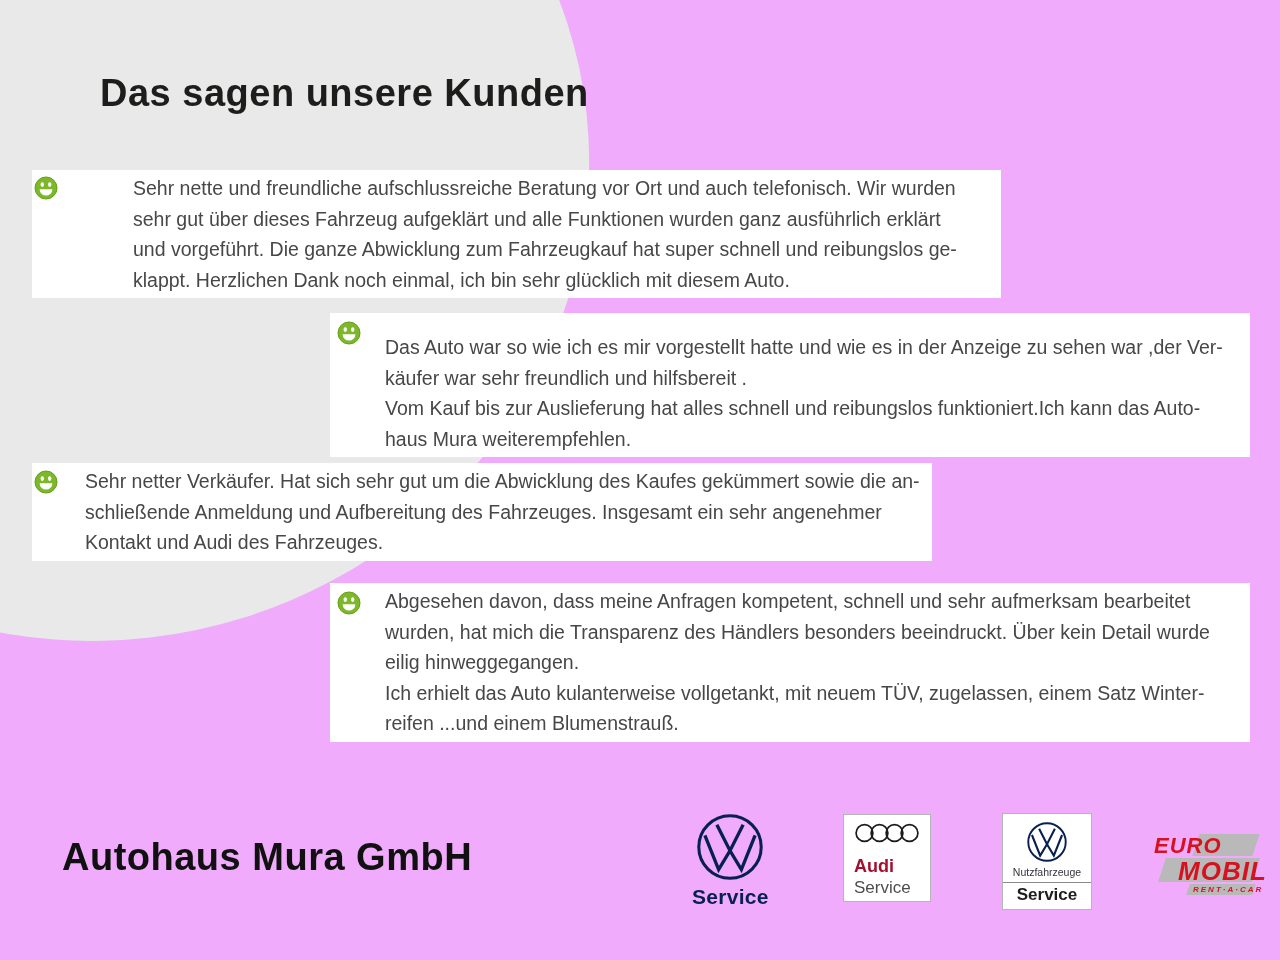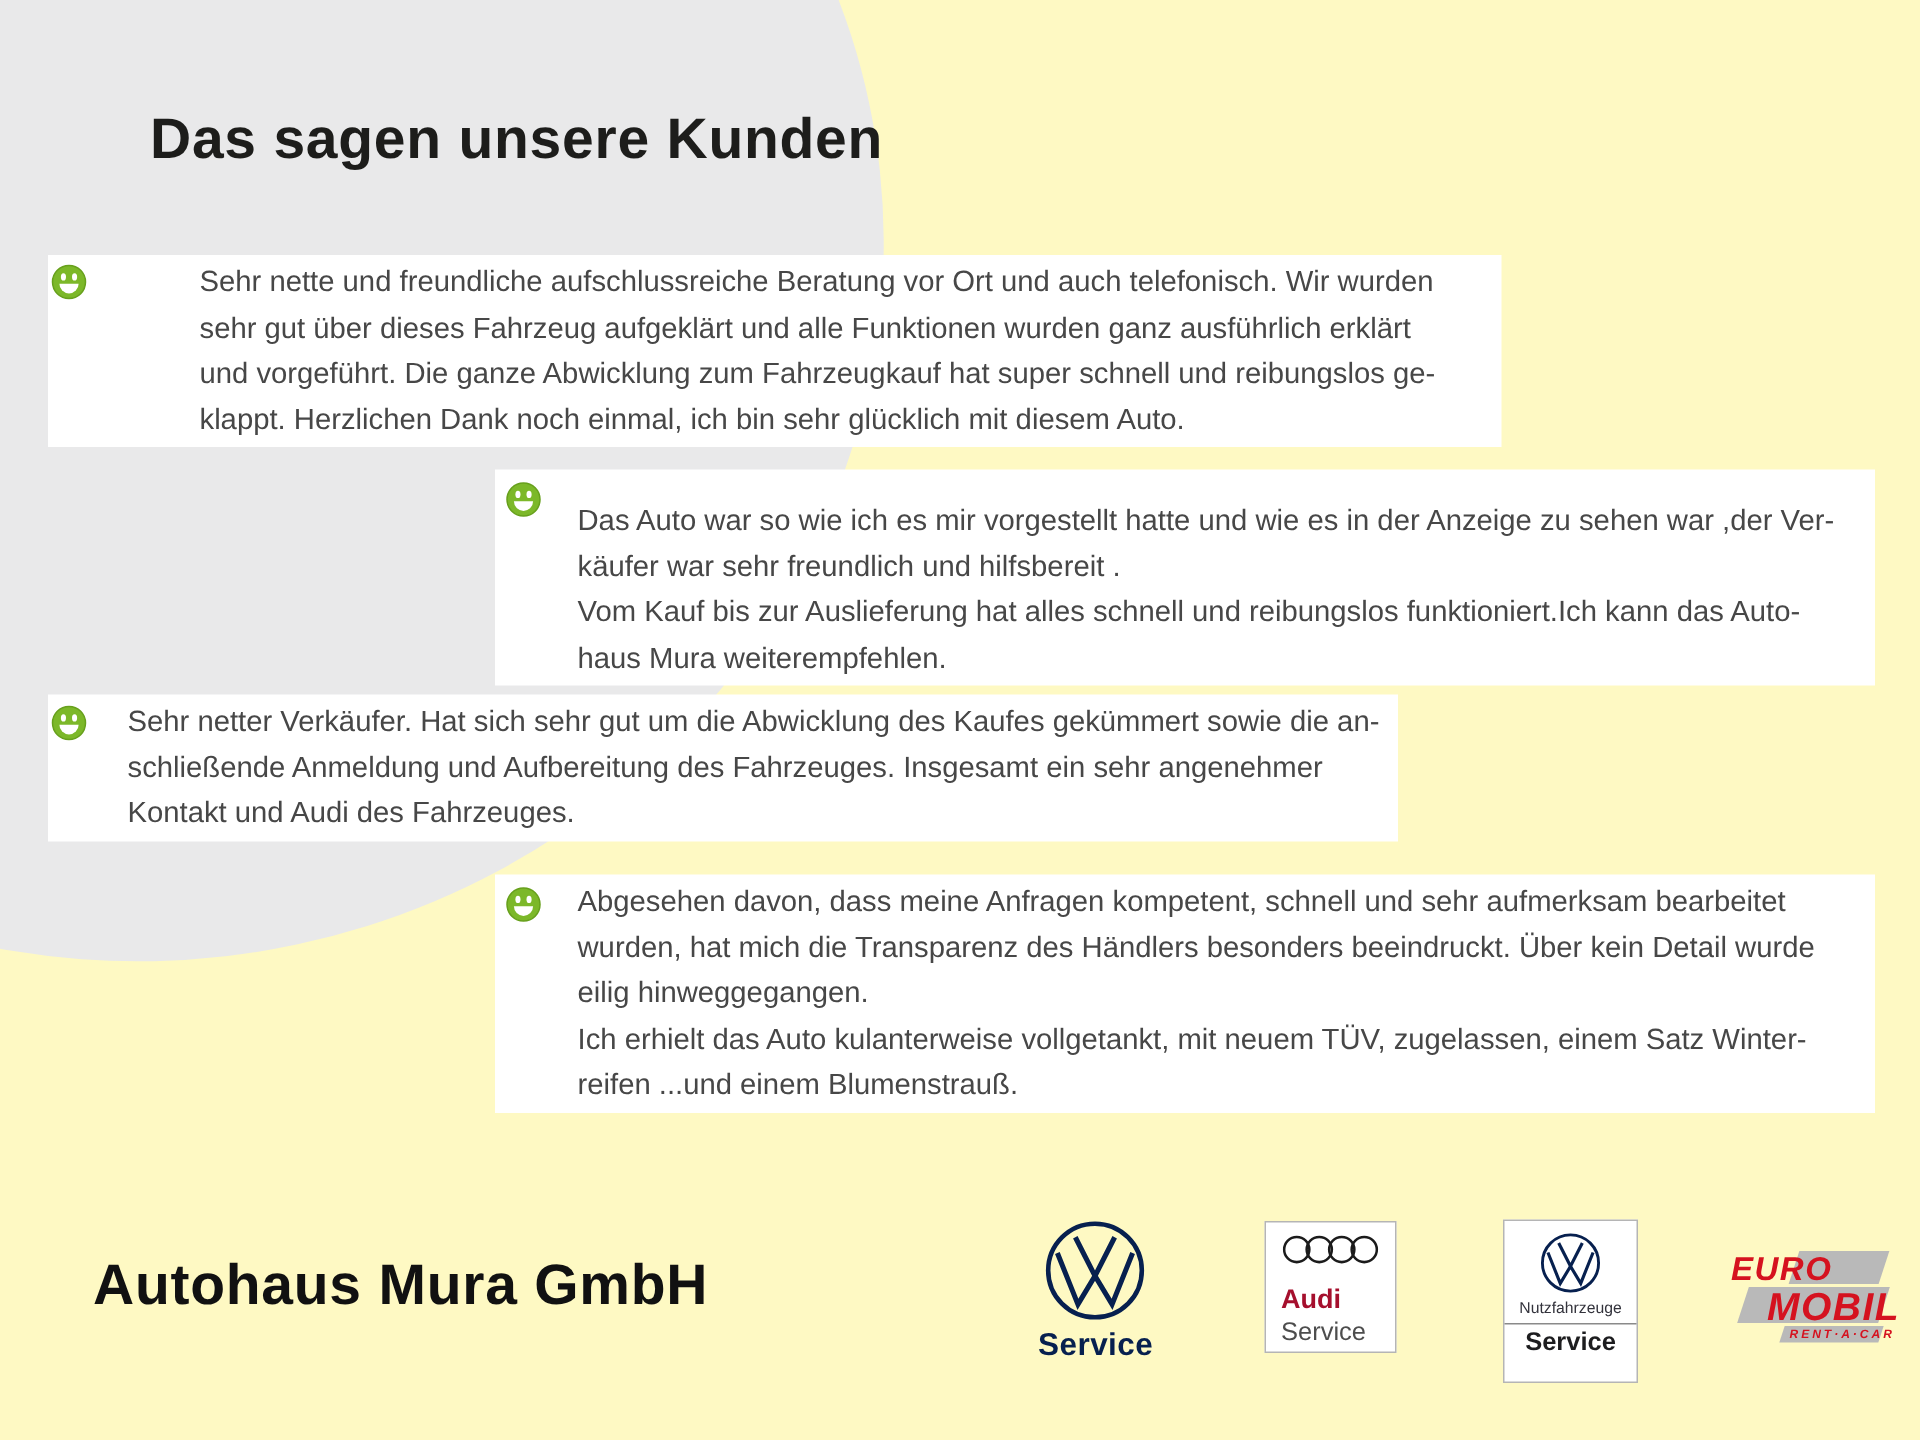--- a/index.html
+++ b/index.html
@@ -1,16 +1,16 @@
 <!DOCTYPE html>
 <html><head>
 <meta charset="utf-8">
 <style>
   html,body{margin:0;padding:0;background:#fff;}
-  .stage{position:relative;width:1280px;height:960px;background:#fef9c3;overflow:hidden;
+  .stage{position:relative;width:1280px;height:960px;background:#f0abfc;overflow:hidden;
          font-family:"Liberation Sans",sans-serif;}
 
   
   .blob{position:absolute;left:-390px;top:-300px;width:980px;height:940px;
         border-radius:50%;background:#e9e9ea;transform:rotate(-12deg);}
 
   .title{position:absolute;left:100px;top:72px;margin:0;
          font-size:38px;font-weight:700;color:#1d1d1b;letter-spacing:.5px;}
 
   .card{position:absolute;background:#ffffff;padding:3px 0;}
@@ -34,21 +34,21 @@
   .vwservice .lbl{font-size:21px;font-weight:600;margin-top:3px;letter-spacing:.3px;}
 
   
   .audibox{position:absolute;left:843px;top:814px;width:88px;height:88px;
            border:1px solid #b5b5b5;box-sizing:border-box;padding:8px 0 0 10px;background:#fff;}
   .audibox svg{width:64px;height:20px;display:block;margin:0 0 13px 1px;}
   .audibrand{font-size:18px;font-weight:700;color:#a50f2d;line-height:21px;}
   .audilbl{font-size:17px;color:#4d4d4d;line-height:21px;}
 
   
-  .nutzbox{position:absolute;left:1002px;top:813px;width:90px;height:109px;
+  .nutzbox{position:absolute;left:1002px;top:813px;width:90px;height:97px;
            border:1px solid #b5b5b5;box-sizing:border-box;text-align:center;background:#fff;}
   .nutzbox svg{width:42px;height:42px;display:block;margin:7px auto 0 auto;color:#07204f;}
   .nutzbrand{font-size:10.5px;color:#33333c;margin-top:3px;}
   .nutzdiv{border-top:1px solid #8a8a8a;margin-top:4px;}
   .nutzlbl{font-size:17px;font-weight:700;color:#1d1d1f;padding-top:2px;}
 
   
   .euromobil{position:absolute;left:1152px;top:833px;width:106px;height:64px;}
   .em-bar{position:absolute;background:#b9b9b9;transform:skewX(-18deg);}
   .em-b1{left:44px;top:1px;width:60px;height:22px;}

